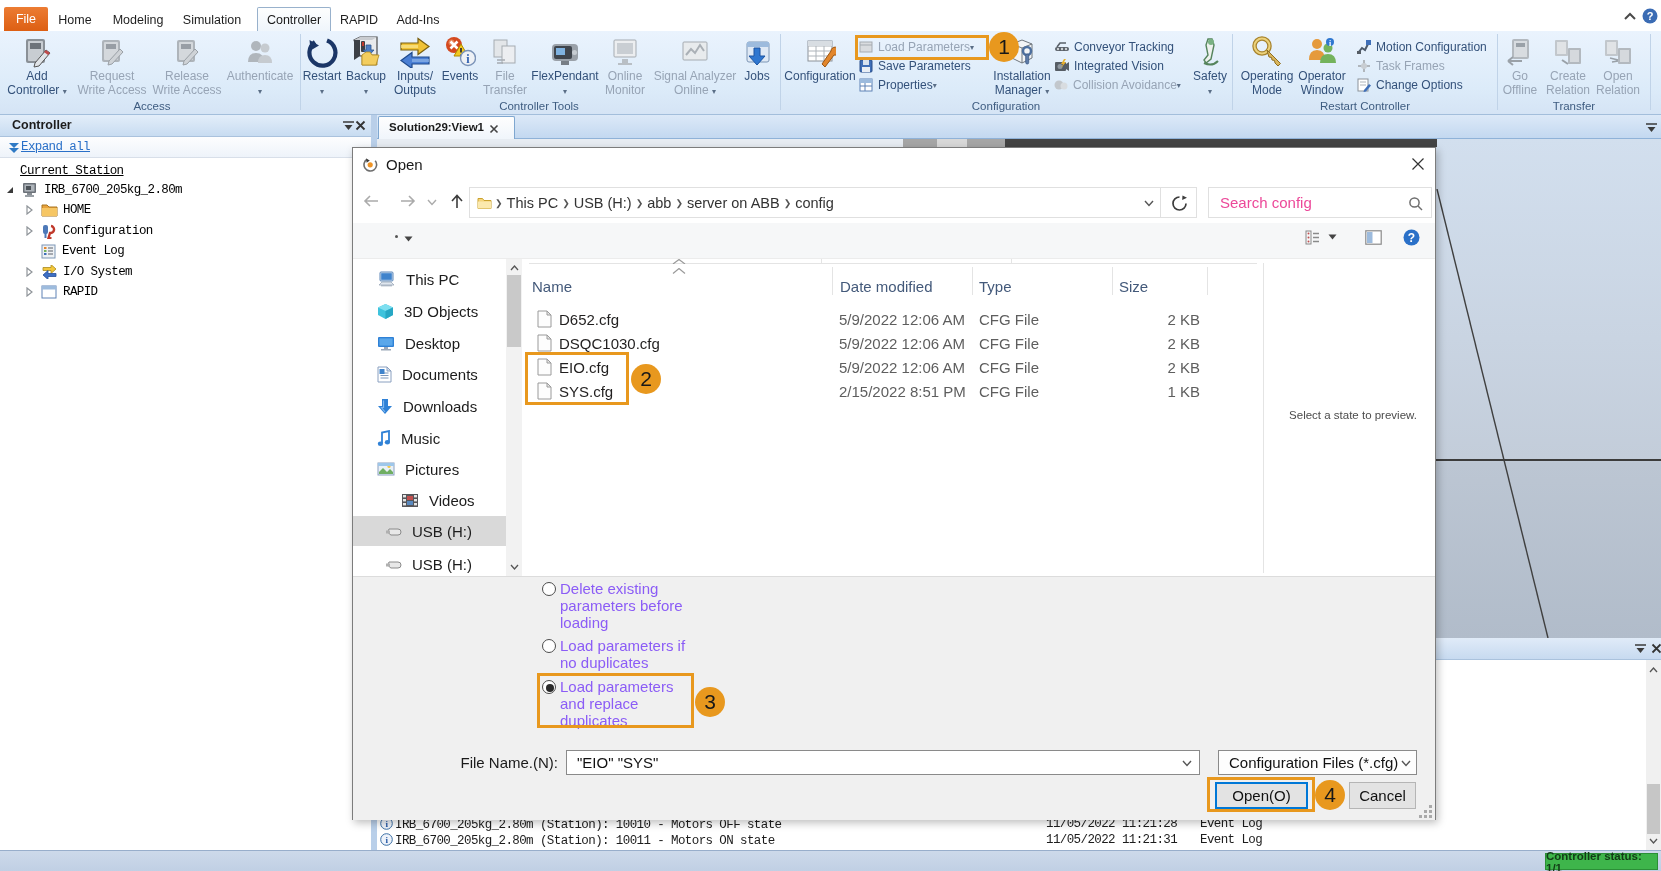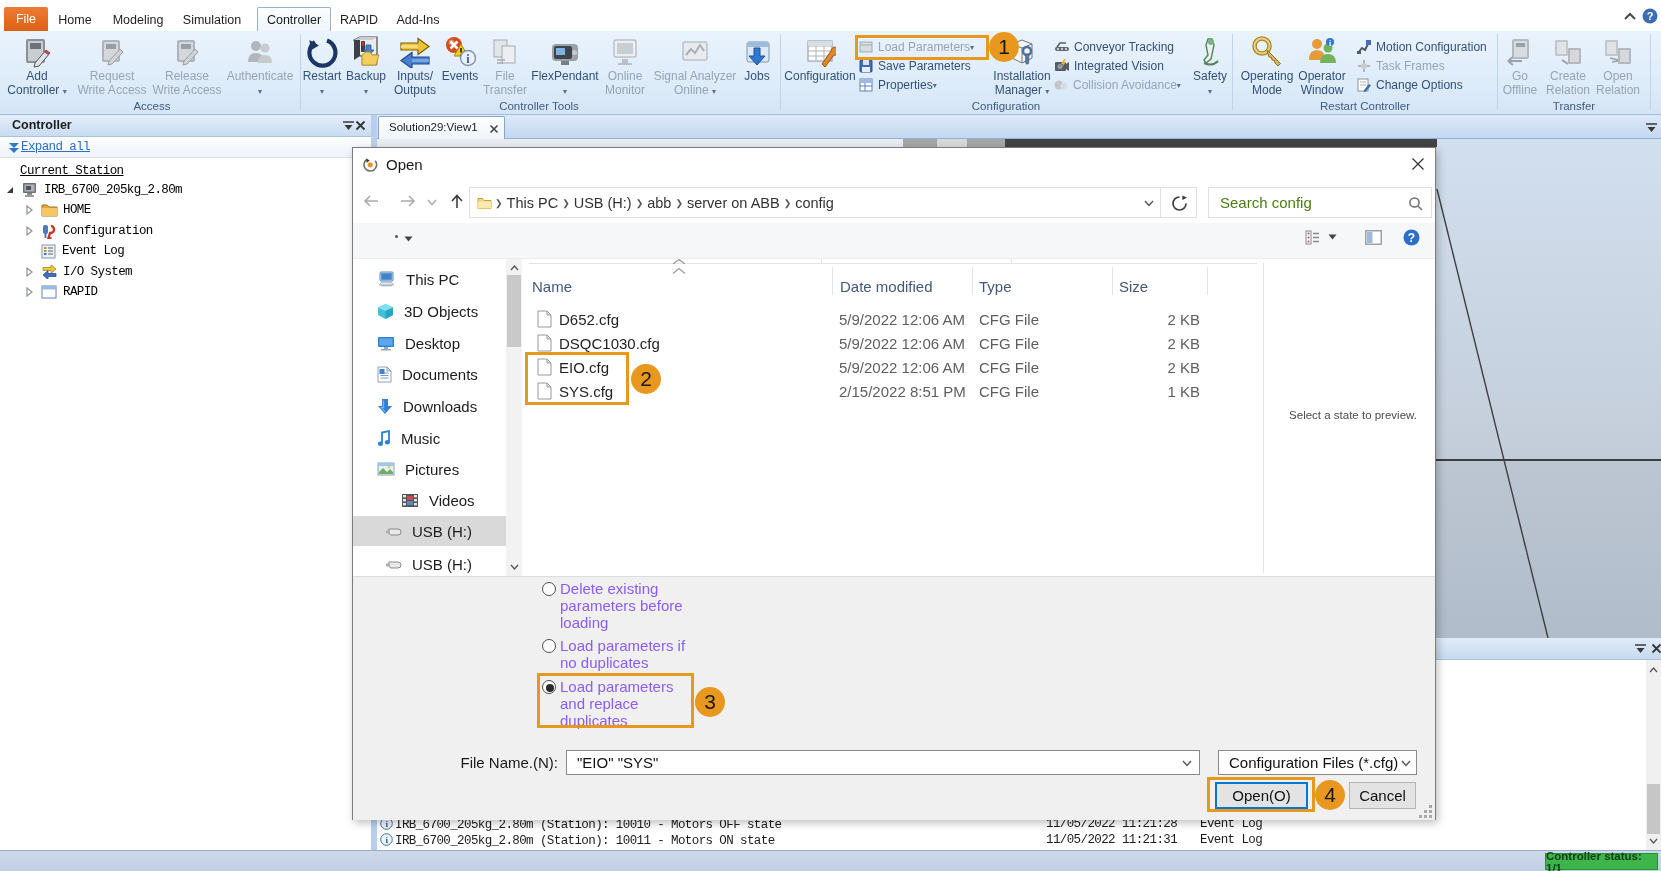--- a/index.html
+++ b/index.html
@@ -35,23 +35,23 @@
   #lp-head { position:absolute; left:0; top:0; width:371px; height:22px;
     background:linear-gradient(#e3eefa,#c8dcf1); border-bottom:1px solid #aac2dd;
     font-size:12.5px; font-weight:bold; color:#1c1c1c; }
   #expandall { position:absolute; left:0; top:22px; width:371px; height:21px;
     background:linear-gradient(#fdfdfe,#eef3fa); border-bottom:1px solid #d8dfe9; }
   .tree { font-family:"Liberation Mono", monospace; font-size:12.5px; letter-spacing:-0.6px; color:#000; }
   .trow { position:absolute; height:20px; display:flex; align-items:center; white-space:nowrap; }
   
   #viewtabs { position:absolute; left:377px; top:115px; width:1284px; height:24px;
     background:linear-gradient(#dce9f8,#c3d8f0); border-bottom:1px solid #8fb2d8; }
-  #vtab { position:absolute; left:1px; top:1px; width:127px; height:23px; background:linear-gradient(#fefefe,#f0f5fb);
+  #vtab { position:absolute; left:1px; top:1px; width:137px; height:23px; background:linear-gradient(#fefefe,#f0f5fb);
     border:1px solid #7fa7d0; border-bottom:none; border-radius:2px 2px 0 0;
-    font-size:11.5px; font-weight:normal; color:#1a1a1a; }
+    font-size:11.5px; font-weight:bold; color:#1a1a1a; }
   #viewport { position:absolute; left:377px; top:139px; width:1284px; height:499px;
     background:linear-gradient(#d2dfee 0%,#c9d4e2 40%,#c3cdda 64%,#bcc6d3 65%,#b1bcca 100%); }
   
   #outpanel { position:absolute; left:377px; top:638px; width:1284px; height:212px; background:#fff; }
   #out-head { position:absolute; left:0; top:0; width:1284px; height:22px;
     background:linear-gradient(#e0ebf8,#c7daf0); border-bottom:1px solid #aac2dd; }
   .logrow { position:absolute; left:3px; height:15px; font-family:"Liberation Mono",monospace;
     font-size:12.5px; letter-spacing:-0.6px; color:#1c1c1c; white-space:pre; }
   
   #statusbar { position:absolute; left:0; top:850px; width:1661px; height:21px;
@@ -586,21 +586,21 @@
             <path d="M1 1 L5 5.5 L9 1" fill="none" stroke="#555" stroke-width="1.4"></path>
           </svg>
       </div>
       <div class="navbox" style="left:807px;top:6px;width:37px;height:31px;">
         <svg class="abs" style="left:10px;top:7px;" width="17" height="17" viewBox="0 0 17 17">
             <path d="M8.5 2 a6.5 6.5 0 1 0 6.5 6.5" fill="none" stroke="#3c3c3c" stroke-width="1.7"></path>
             <path d="M11.5 0.5 l4.5 2.3 l-4.8 2.3 Z" fill="#3c3c3c"></path>
           </svg>
       </div>
       <div class="navbox" style="left:855px;top:6px;width:224px;height:31px;">
-        <span style="position:absolute;left:11px;top:6px;font-size:15px;color:#4d7c0f;">Search config</span>
+        <span style="position:absolute;left:11px;top:6px;font-size:15px;color:#ec4899;">Search config</span>
         <svg class="abs" style="left:199px;top:8px;" width="15" height="15" viewBox="0 0 15 15">
             <circle cx="6.5" cy="6.5" r="4.6" fill="none" stroke="#6e6e6e" stroke-width="1.5"></circle>
             <path d="M10 10 L14 14" stroke="#6e6e6e" stroke-width="1.5"></path>
           </svg>
       </div>
     </div>
     <div id="dlg-toolbar">
       <div class="abs" style="left:42px;top:12px;width:3px;height:3px;background:#555;border-radius:50%;"></div>
       <svg class="abs" style="left:51px;top:13px;" width="9" height="6" viewBox="0 0 9 6">
           <path d="M0.5 0.5 h8 l-4 5 Z" fill="#444"></path>

